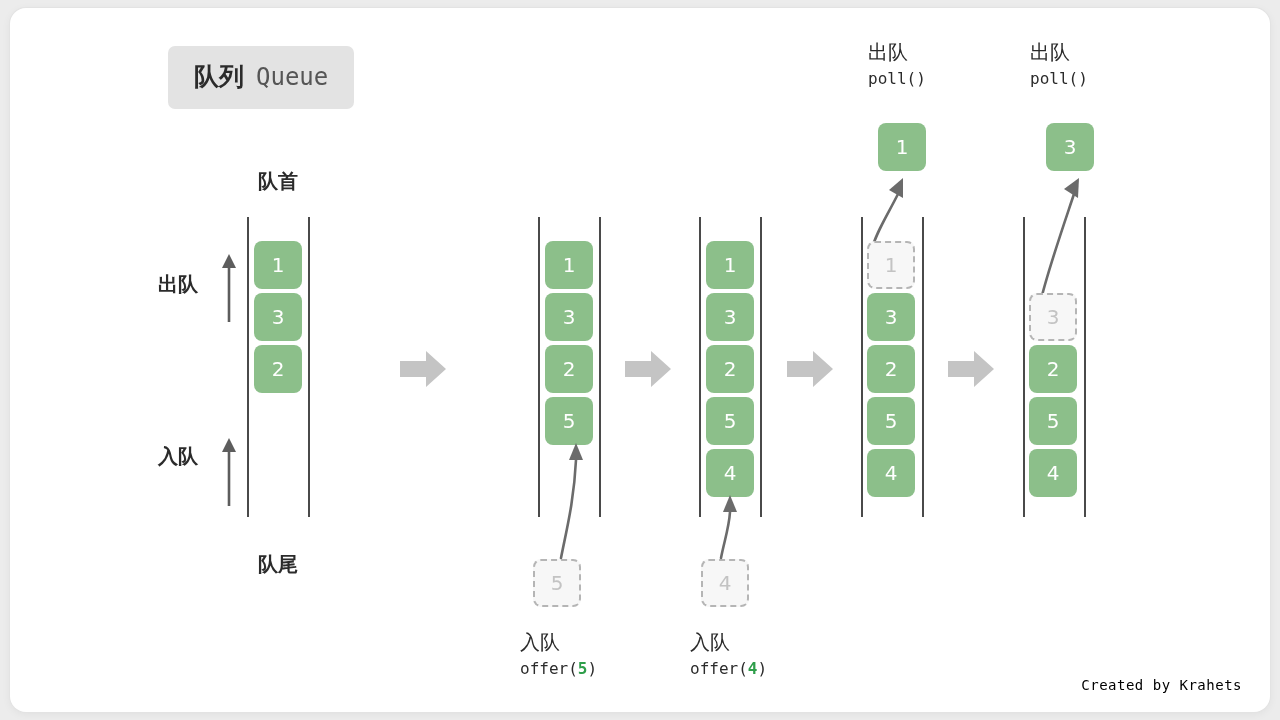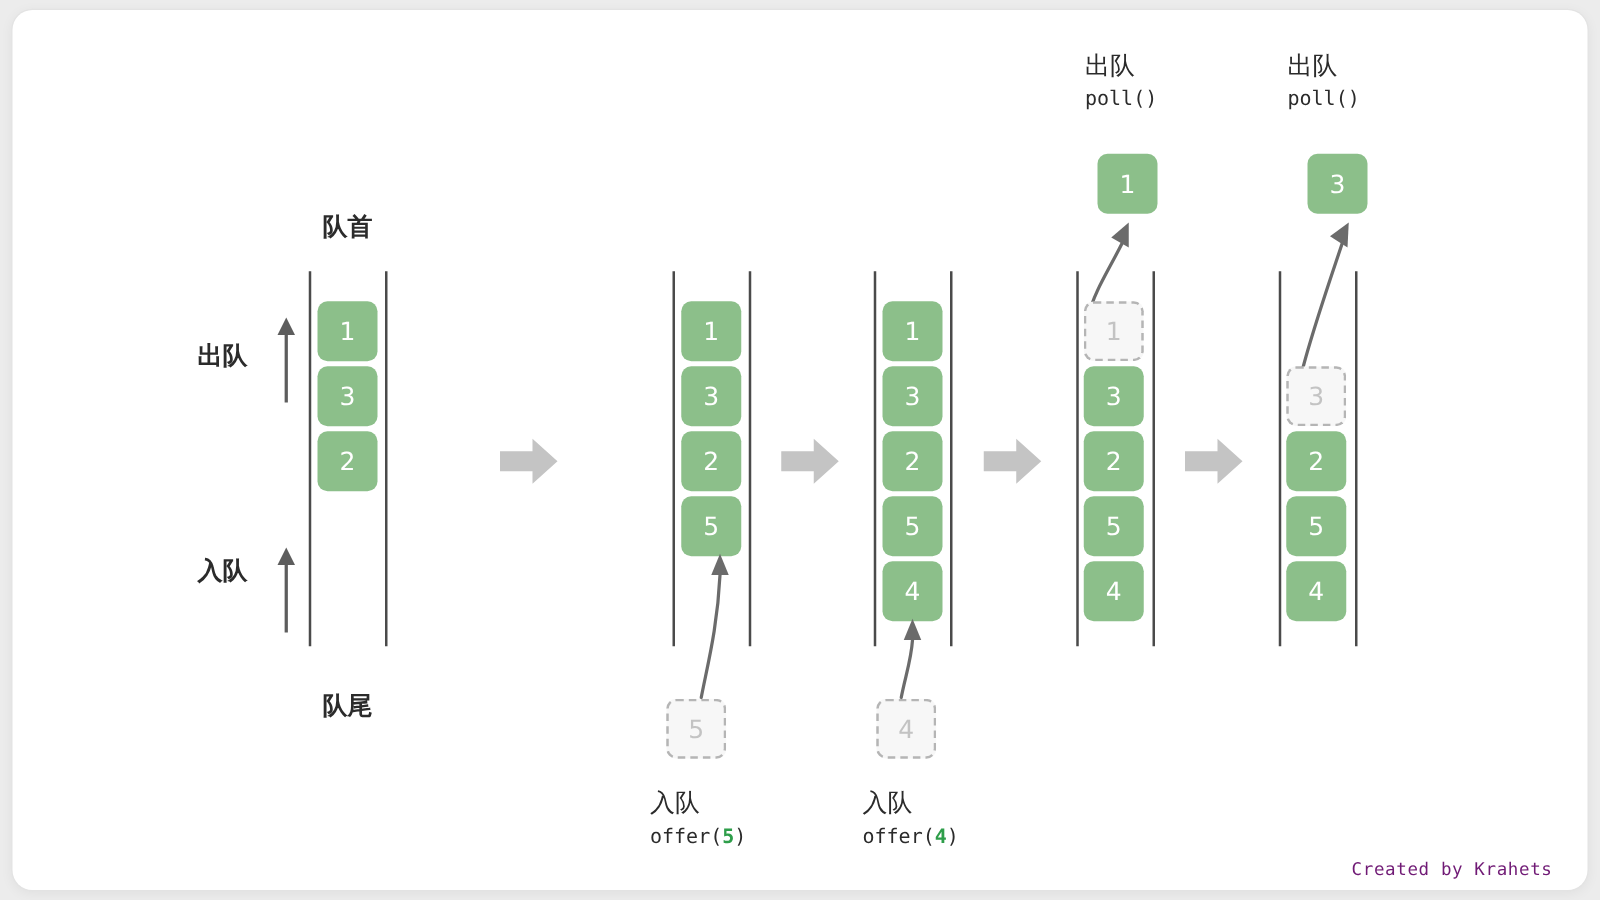--- a/index.html
+++ b/index.html
@@ -99,35 +99,39 @@
   .op-label .code {
     display: block;
     font-size: 16px;
     color: #2b2b2b;
     font-family: "DejaVu Sans Mono", "Liberation Mono", monospace;
   }
   .op-label .code .arg { color: #2e9e4a; font-weight: bold; }
 
   
   #credit {
-    right: 28px; bottom: 8px;
+    right: 28px; bottom: 19px;
     font-size: 14px;
     letter-spacing: 0.5px;
-    color: #701a75;
+    color: #000000;
     font-family: "DejaVu Sans Mono", "Liberation Mono", monospace;
     white-space: nowrap;
   }
 
   svg { overflow: visible; }
 </style>
 </head>
 <body>
 
 <div id="canvas">
 
+  <div class="abs" id="title-badge">
+    <span class="cn">队列</span>
+    <span class="en">Queue</span>
+  </div>
 
   <div class="abs label-cn" style="left:237px; top:160px; transform:translateX(-50%); margin-left:31px;">队首</div>
 
   <div class="abs rail" style="left:237px; top:209px; height:300px;"></div>
   <div class="abs rail" style="left:298px; top:209px; height:300px;"></div>
 
   <div class="abs cell filled" style="left:244px; top:233px;">1</div>
   <div class="abs cell filled" style="left:244px; top:285px;">3</div>
   <div class="abs cell filled" style="left:244px; top:337px;">2</div>
 

